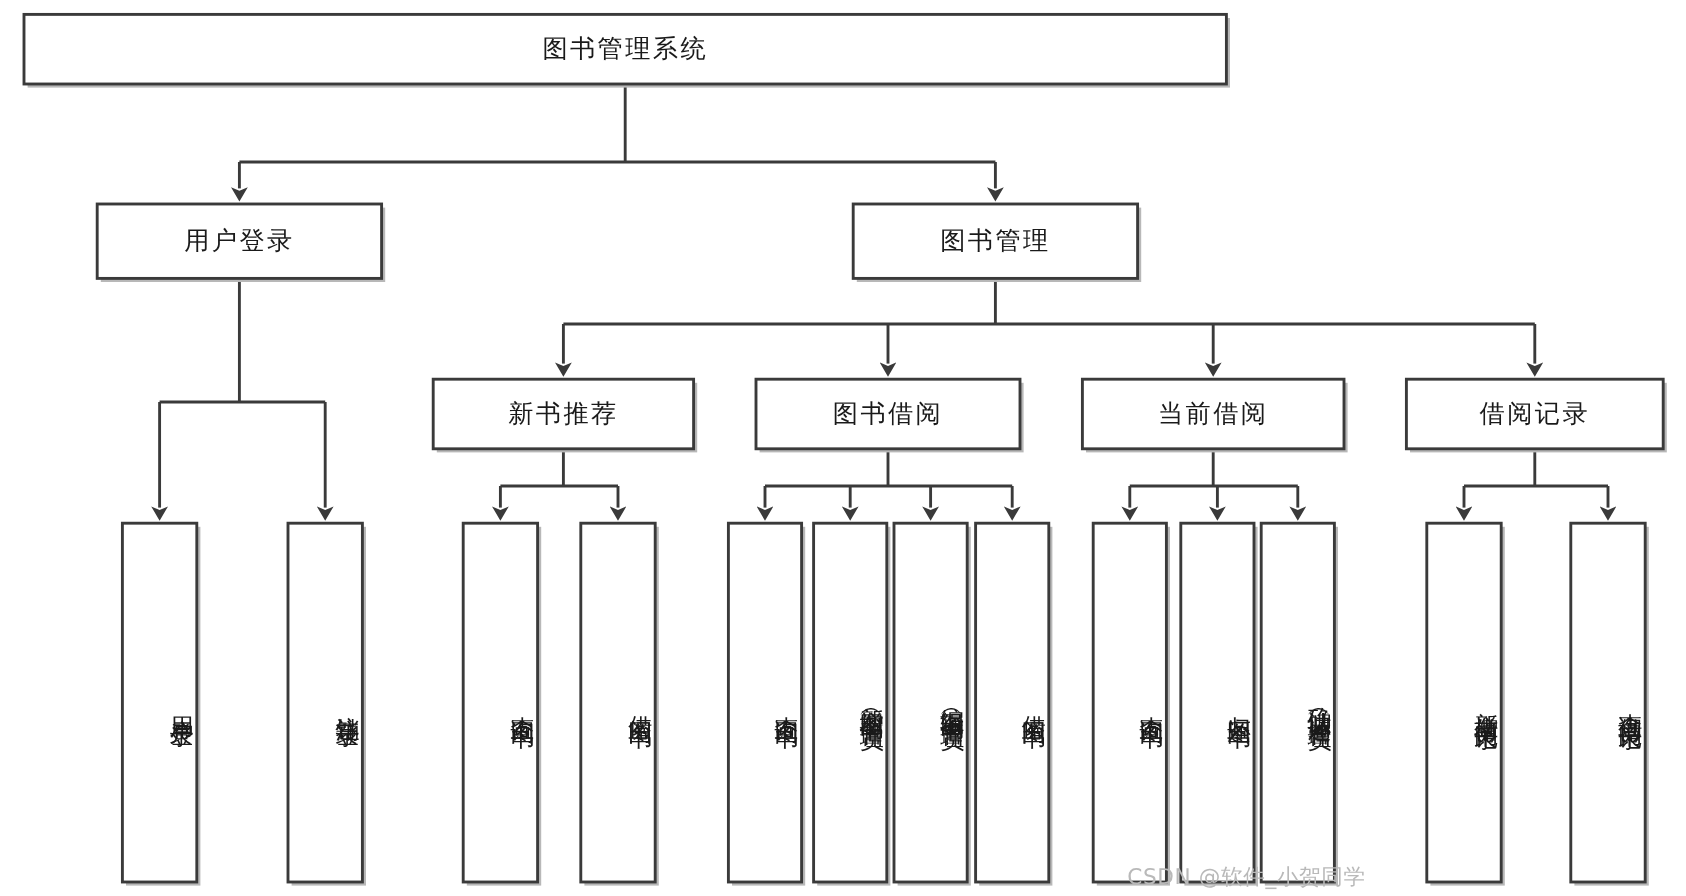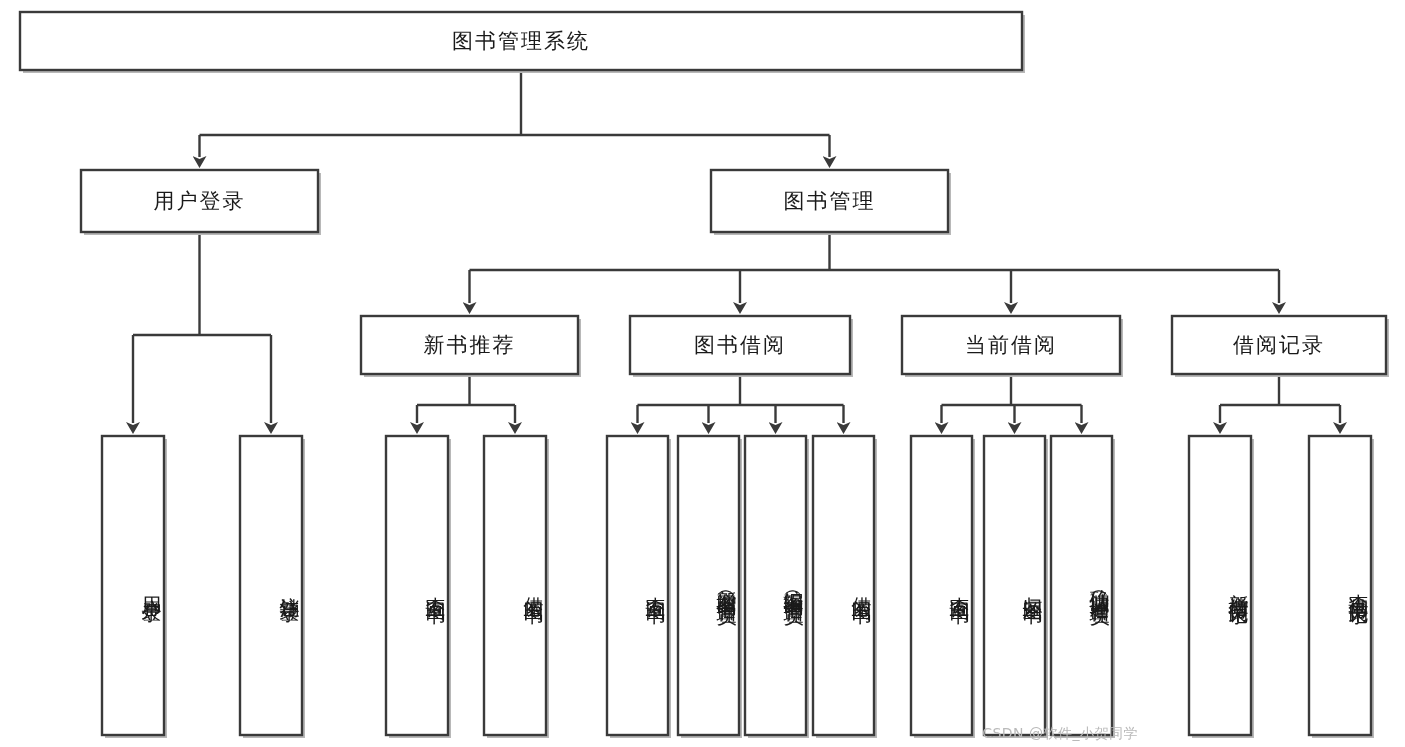--- a/index.html
+++ b/index.html
@@ -65,21 +65,21 @@
     align-items: flex-start;
     justify-content: center;
     white-space: nowrap;
     pointer-events: none;
   }
   .watermark {
     position: absolute;
     right: 8px;
     bottom: 4px;
     font-family: "DejaVu Sans", "Liberation Sans", sans-serif;
-    font-size: 14px;
+    font-size: 18px;
     color: #b9b9b9;
     letter-spacing: 0.5px;
     white-space: nowrap;
   }
 </style>
 </head>
 <body>
 
 <div id="diagram-root">
 

